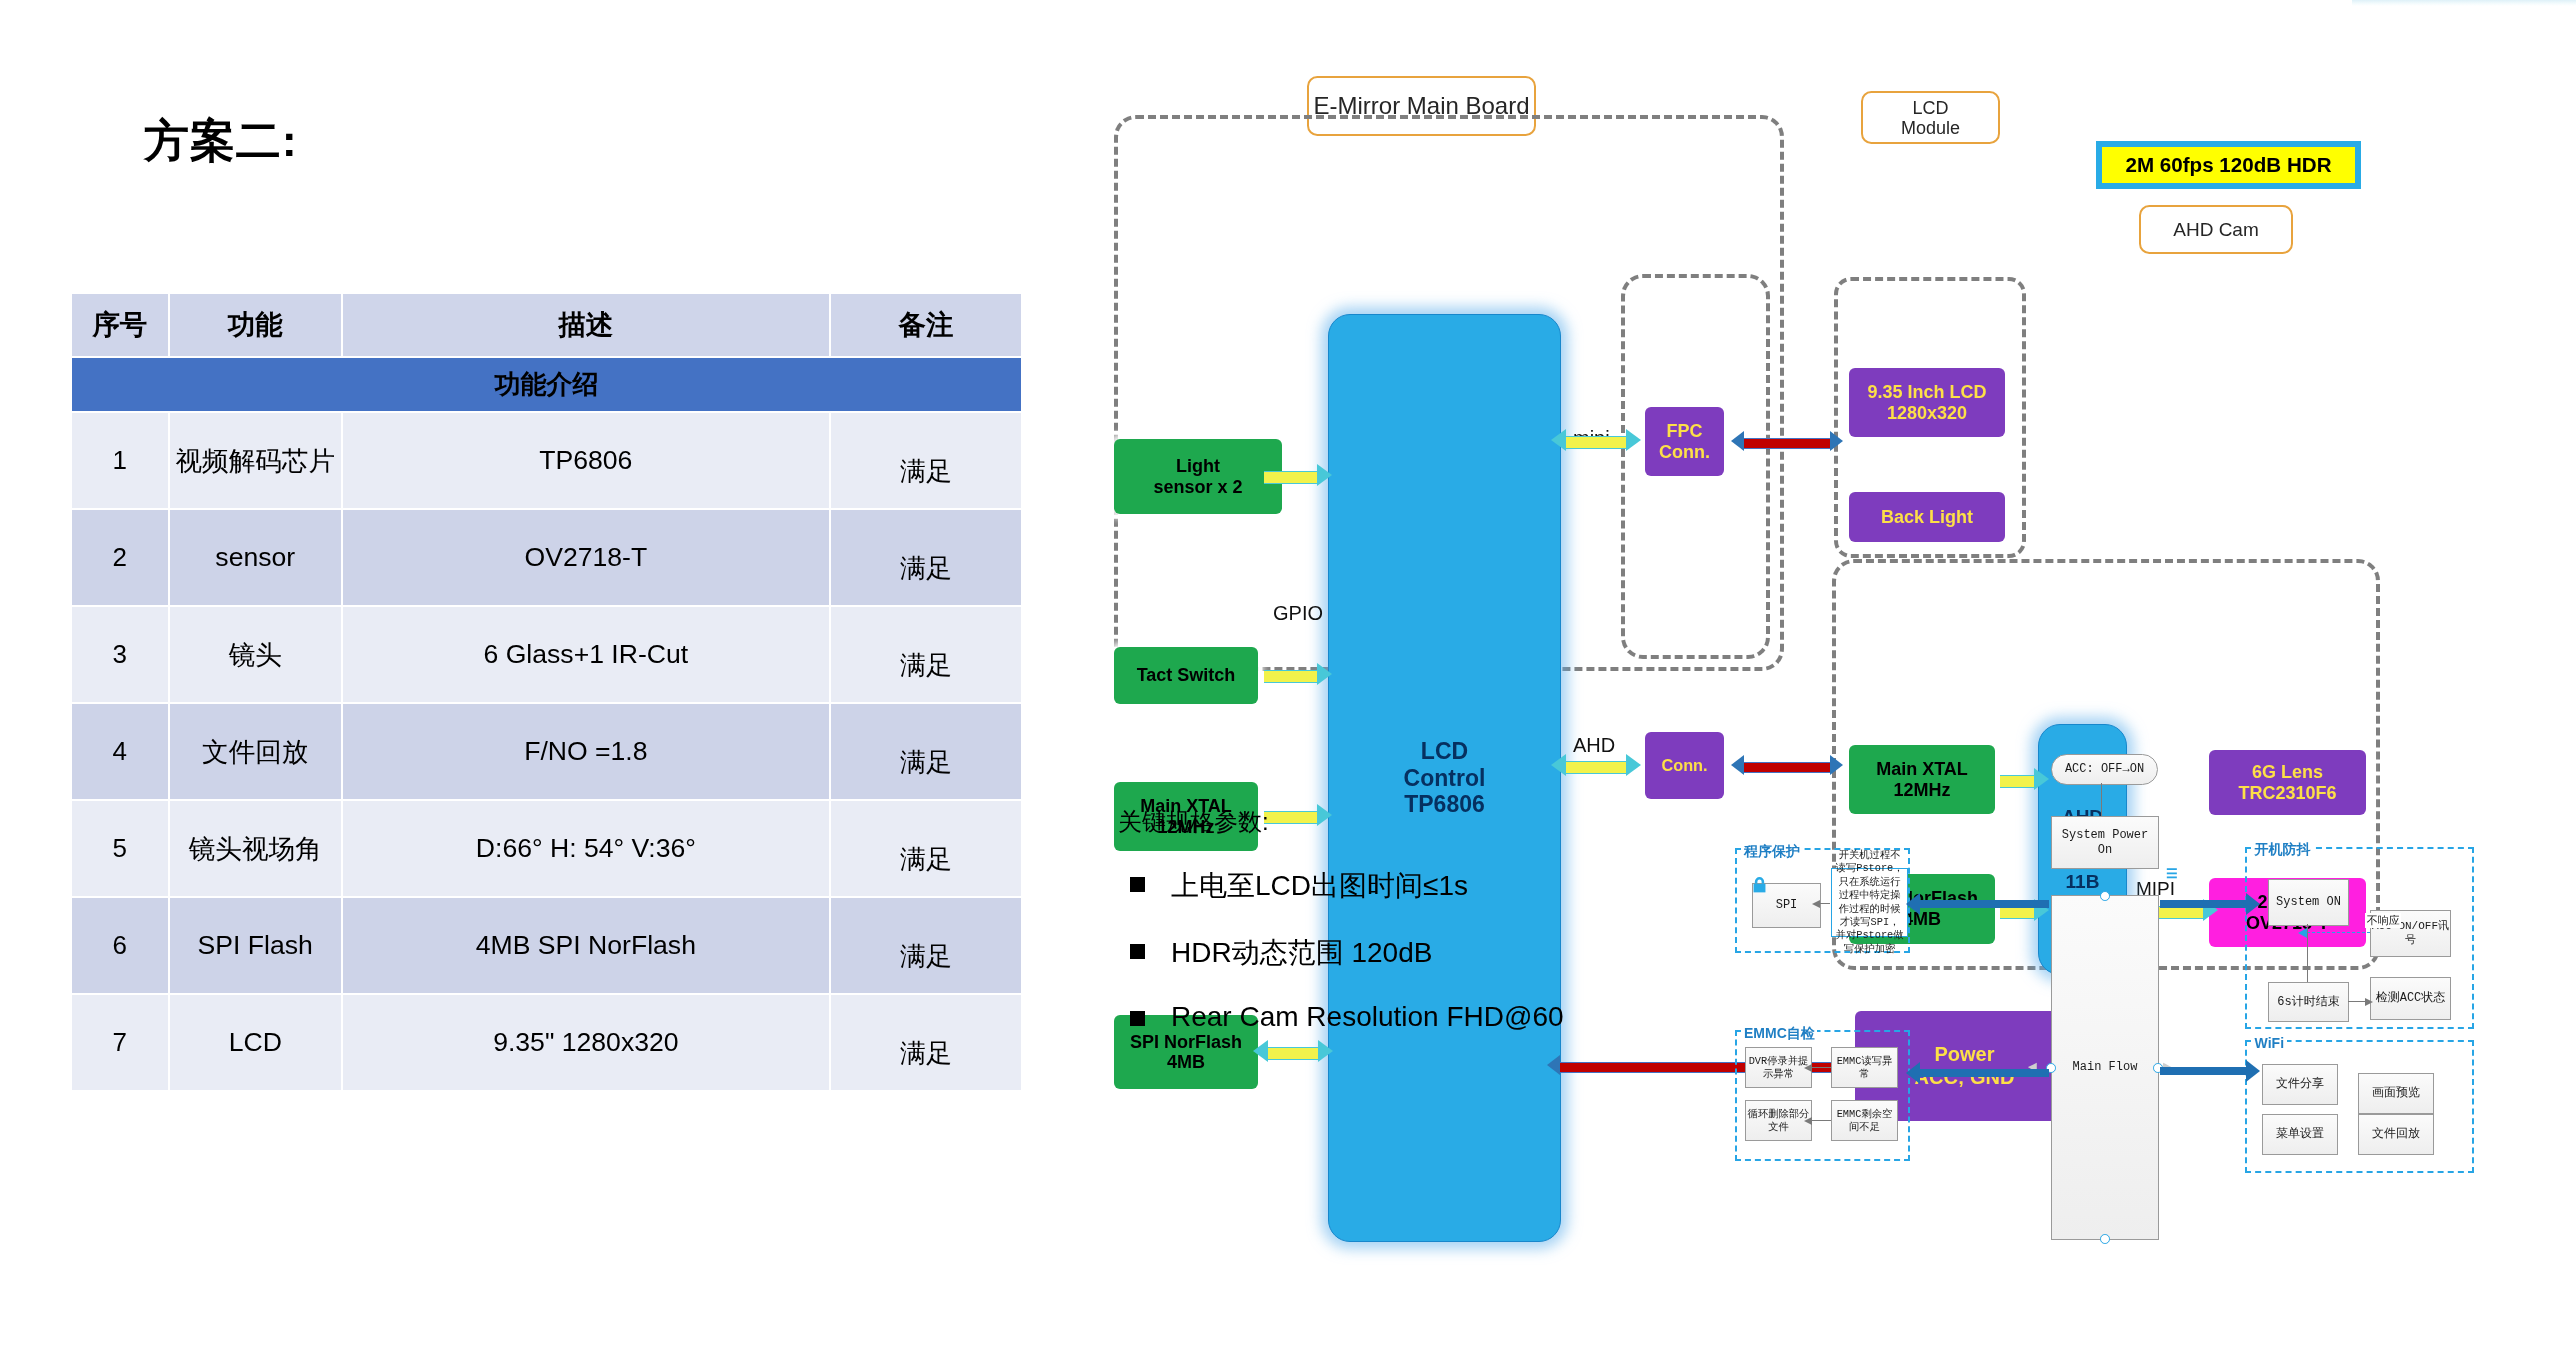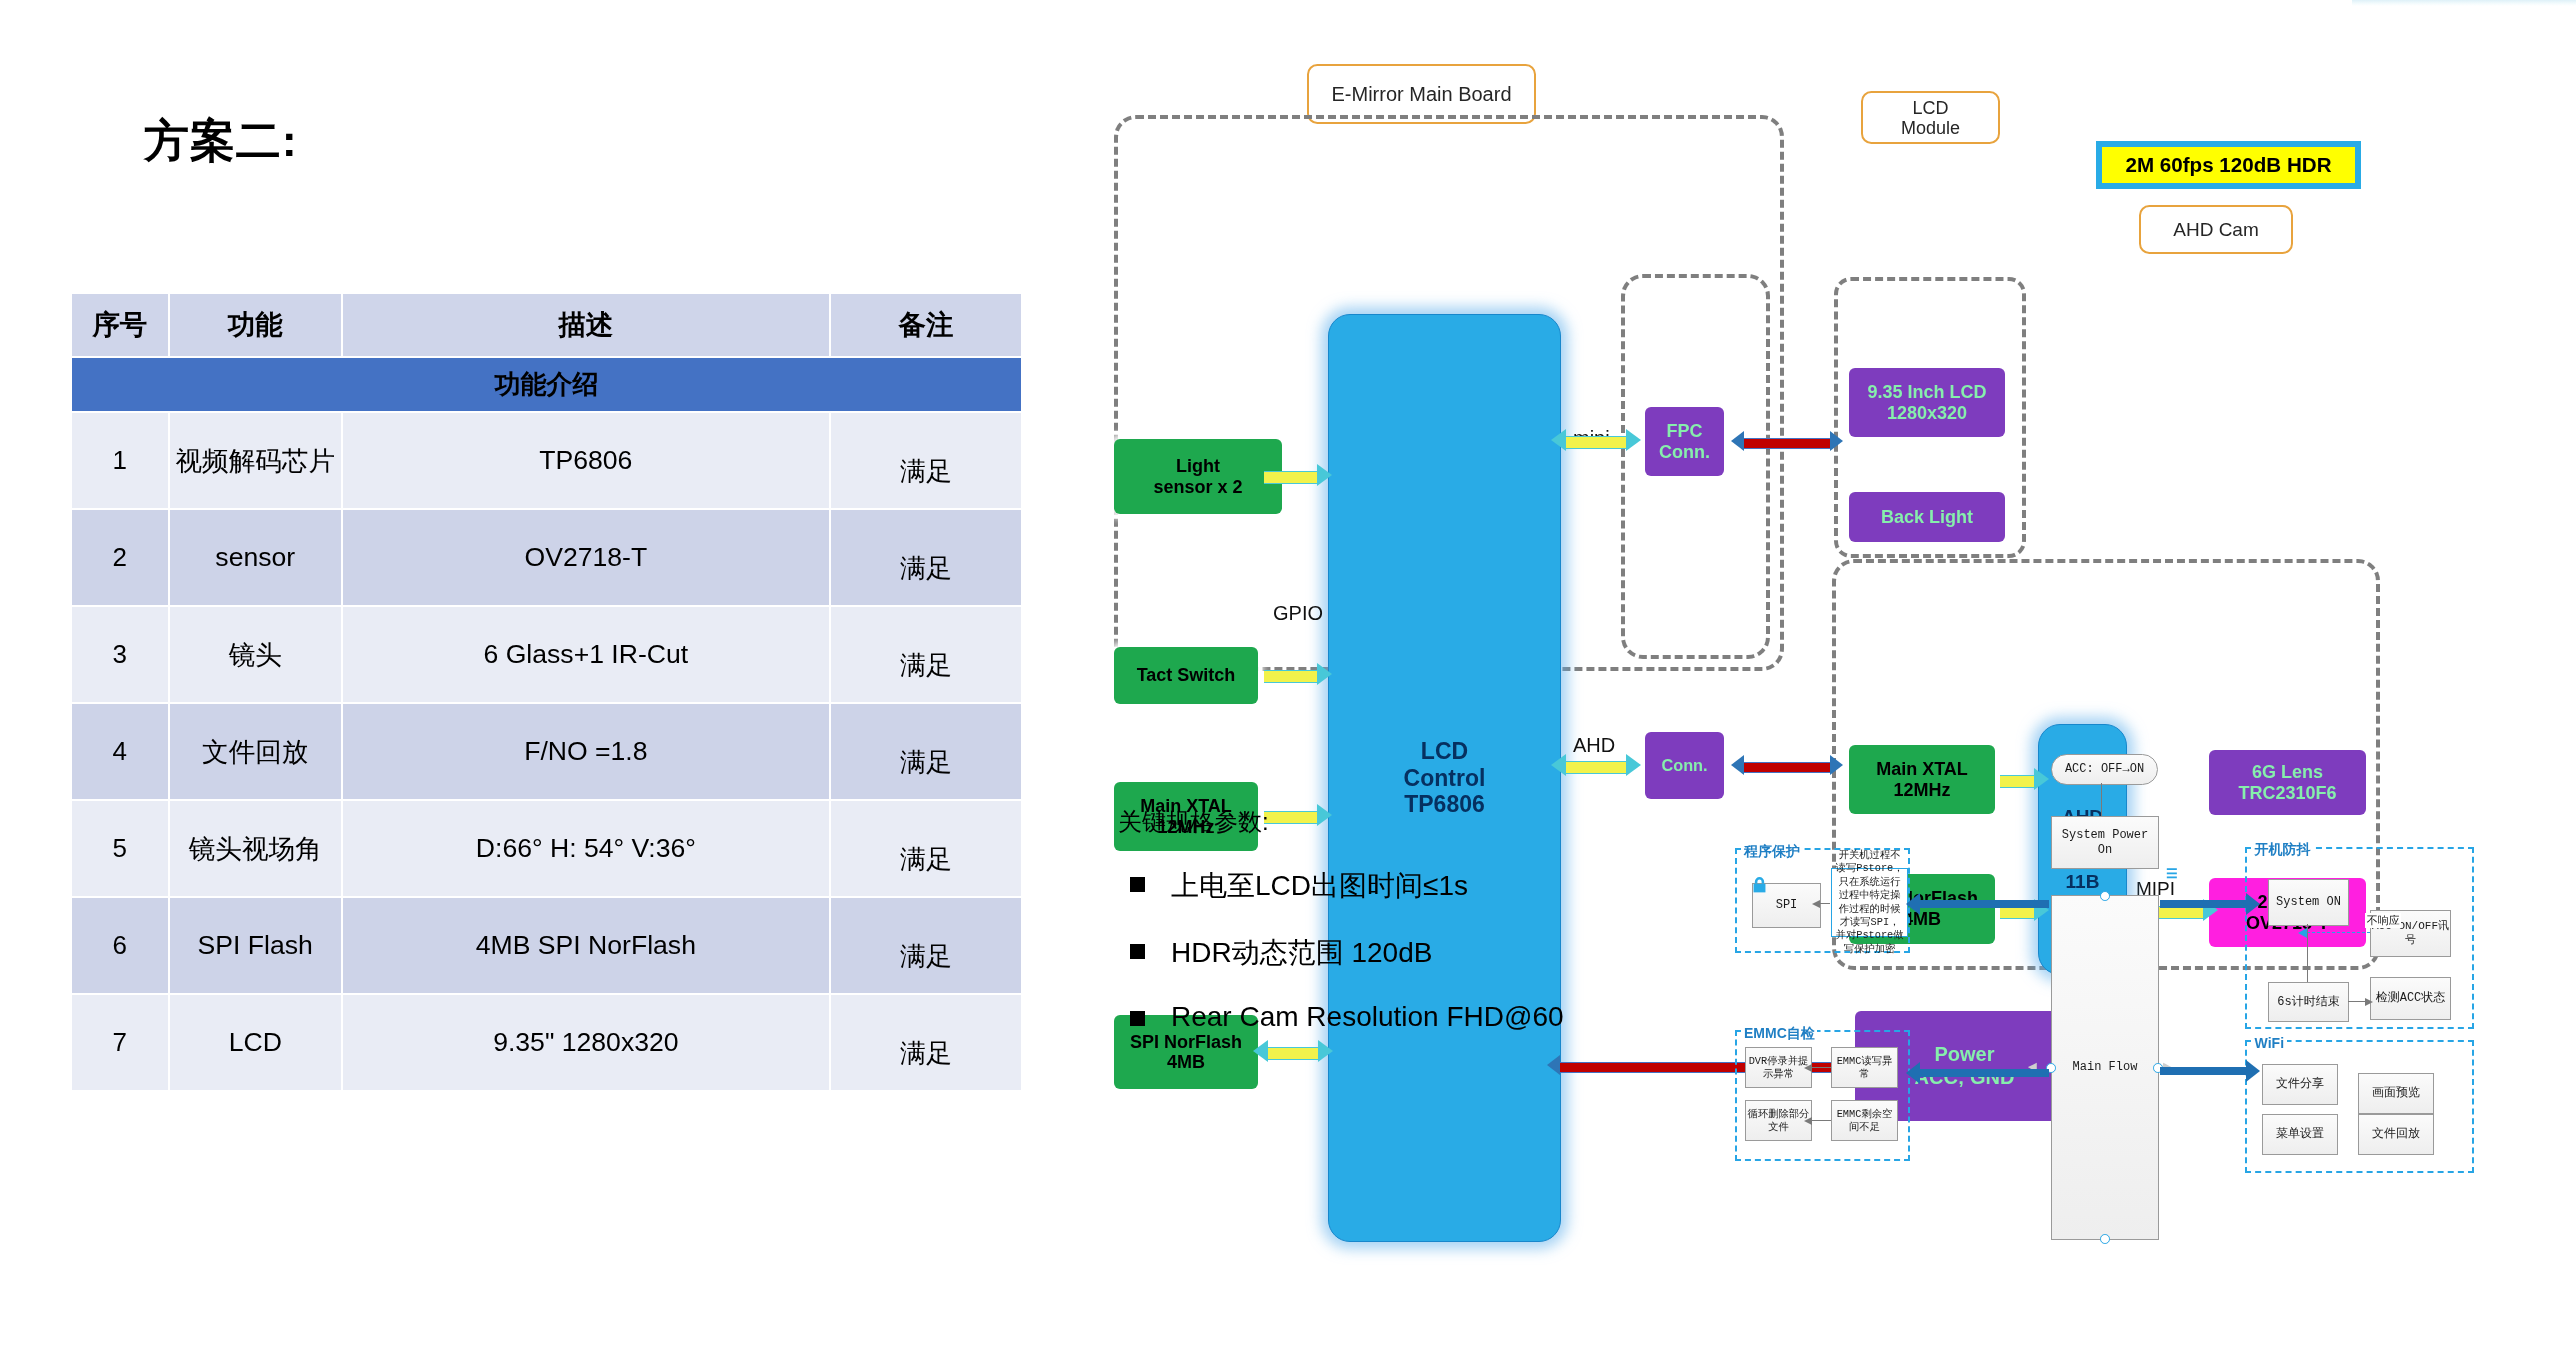--- a/index.html
+++ b/index.html
@@ -34,21 +34,21 @@
   
   #blockdiag{left:1114px;top:64px;width:1337px;height:651px;}
   .bd-cap{position:absolute;border:2.6px solid #E8A33D;border-radius:10.3px;
     background:#fff;color:#262626;display:flex;align-items:center;
     justify-content:center;text-align:center;line-height:1.12;}
   .bd-dash{position:absolute;border:4.3px dashed #7F7F7F;border-radius:22px;}
   .bd-box{position:absolute;display:flex;align-items:center;justify-content:center;
     text-align:center;font-weight:bold;line-height:1.12;border-radius:6px;
     box-shadow:0 0 7.7px 4.3px rgba(255,255,255,.95);}
   .bd-green{background:#1EA84E;color:#000;}
-  .bd-purple{background:#7E3CBE;color:#86efac;}
+  .bd-purple{background:#7E3CBE;color:#fde047;}
   .bd-magenta{background:#FF1FE0;color:#000;}
   .bd-cyan{background:#29ABE6;color:#063060;border-radius:22px;
     box-shadow:0 0 13.7px 6.9px rgba(95,175,235,.55);border:1.7px solid #1787CC;}
   .bd-lbl{position:absolute;color:#111;}
   
   .ar-y{position:absolute;height:11px;background:#F2F24B;border-top:1.7px solid #48C8D8;
     border-bottom:1.7px solid #48C8D8;}
   .ar-y:after{content:"";position:absolute;right:-14.6px;top:-7.7px;
     border-left:15.4px solid #48C8D8;border-top:11px solid transparent;
     border-bottom:11px solid transparent;}
@@ -184,21 +184,21 @@
         <td class="row-lite cell-body cell-idx">7</td>
         <td class="row-lite cell-body">LCD</td>
         <td class="row-lite cell-body">9.35"   1280x320</td>
         <td class="row-lite cell-body cell-remark">满足</td>
       </tr>
     </tbody>
 </table>
 
 <div class="abs" id="blockdiag">
 
-  <div class="bd-cap" style="left:193px;top:0;width:225px;height:56px;font-size:20px;">E-Mirror  Main Board</div>
+  <div class="bd-cap" style="left:193px;top:12px;width:225px;height:56px;font-size:24px;">E-Mirror  Main Board</div>
   <div class="bd-cap" style="left:747px;top:27.4px;width:135px;height:49px;font-size:18px;white-space:pre-line;">LCD
 Module</div>
   <div class="bd-cap" style="left:1025px;top:141px;width:150px;height:45px;font-size:19px;">AHD  Cam</div>
 
   <div id="hdr-badge" style="left:982px;top:77px;width:253px;height:36px;font-size:20.6px;">2M 60fps 120dB HDR</div>
 
   <div class="bd-dash" style="left:0;top:51px;width:662px;height:548px;"></div>
   <div class="bd-dash" style="left:507px;top:210px;width:141px;height:377px;"></div>
   <div class="bd-dash" style="left:720px;top:213px;width:184px;height:273px;border-radius:17px;"></div>
 

